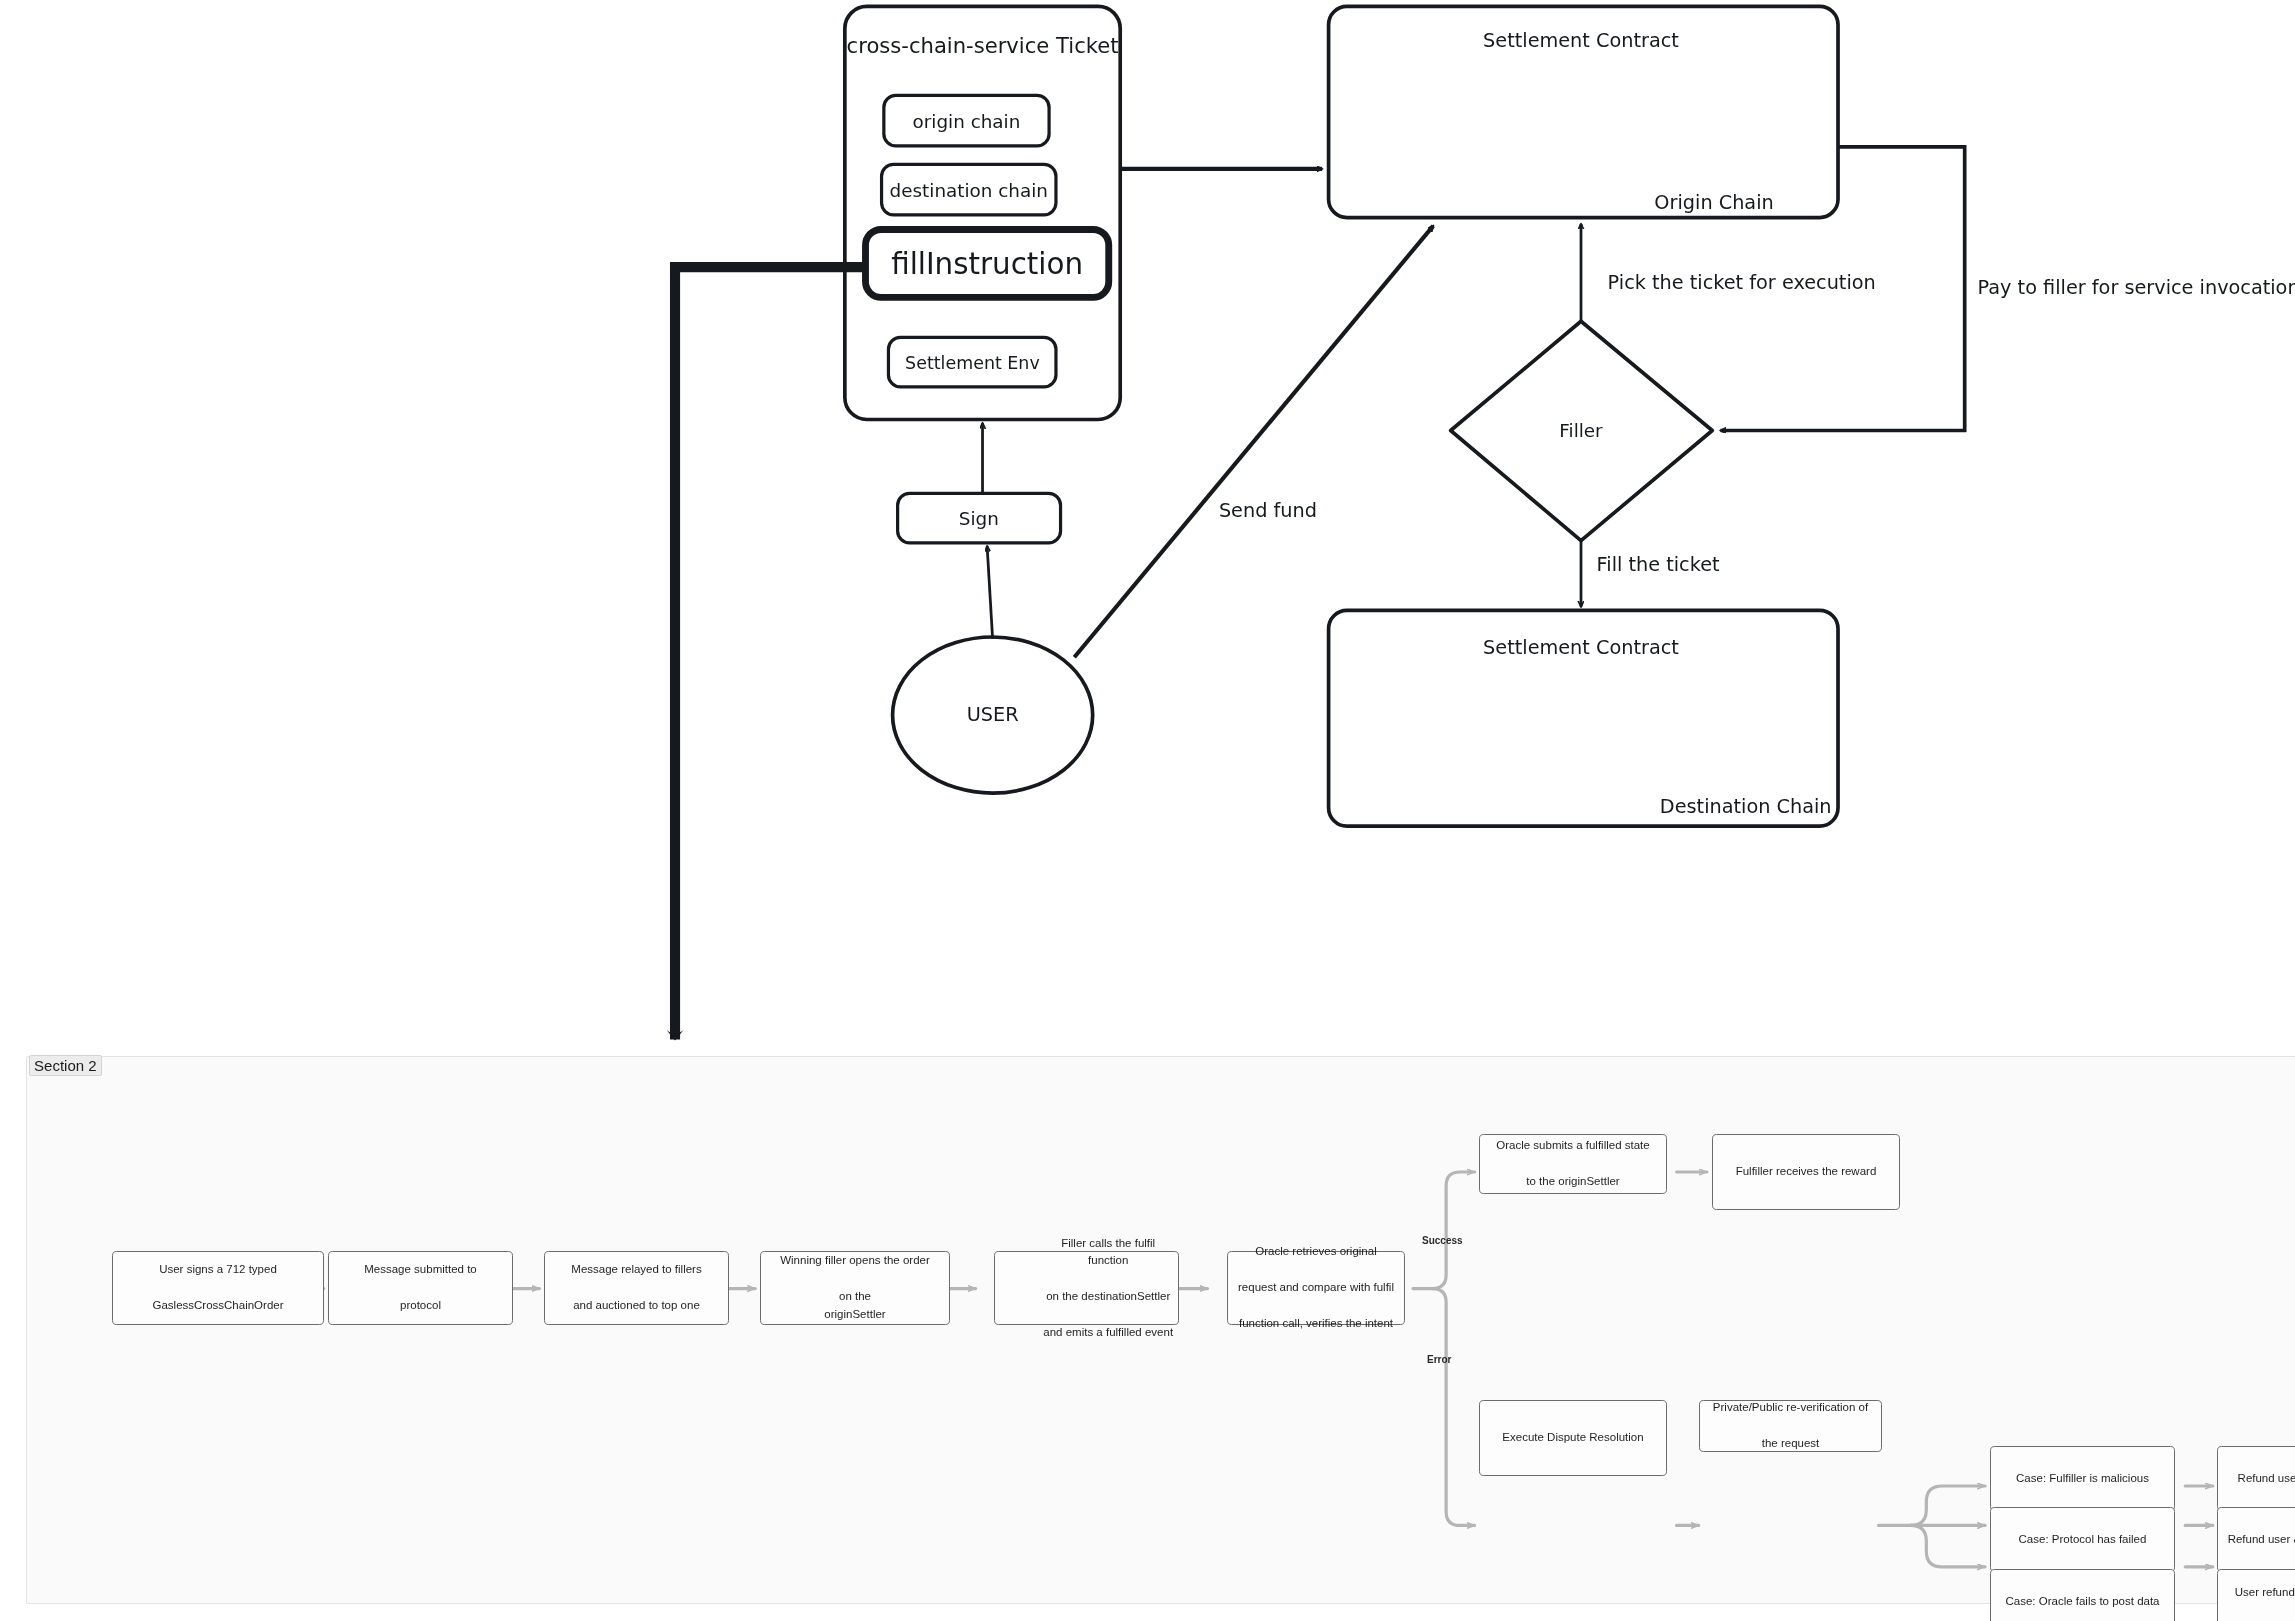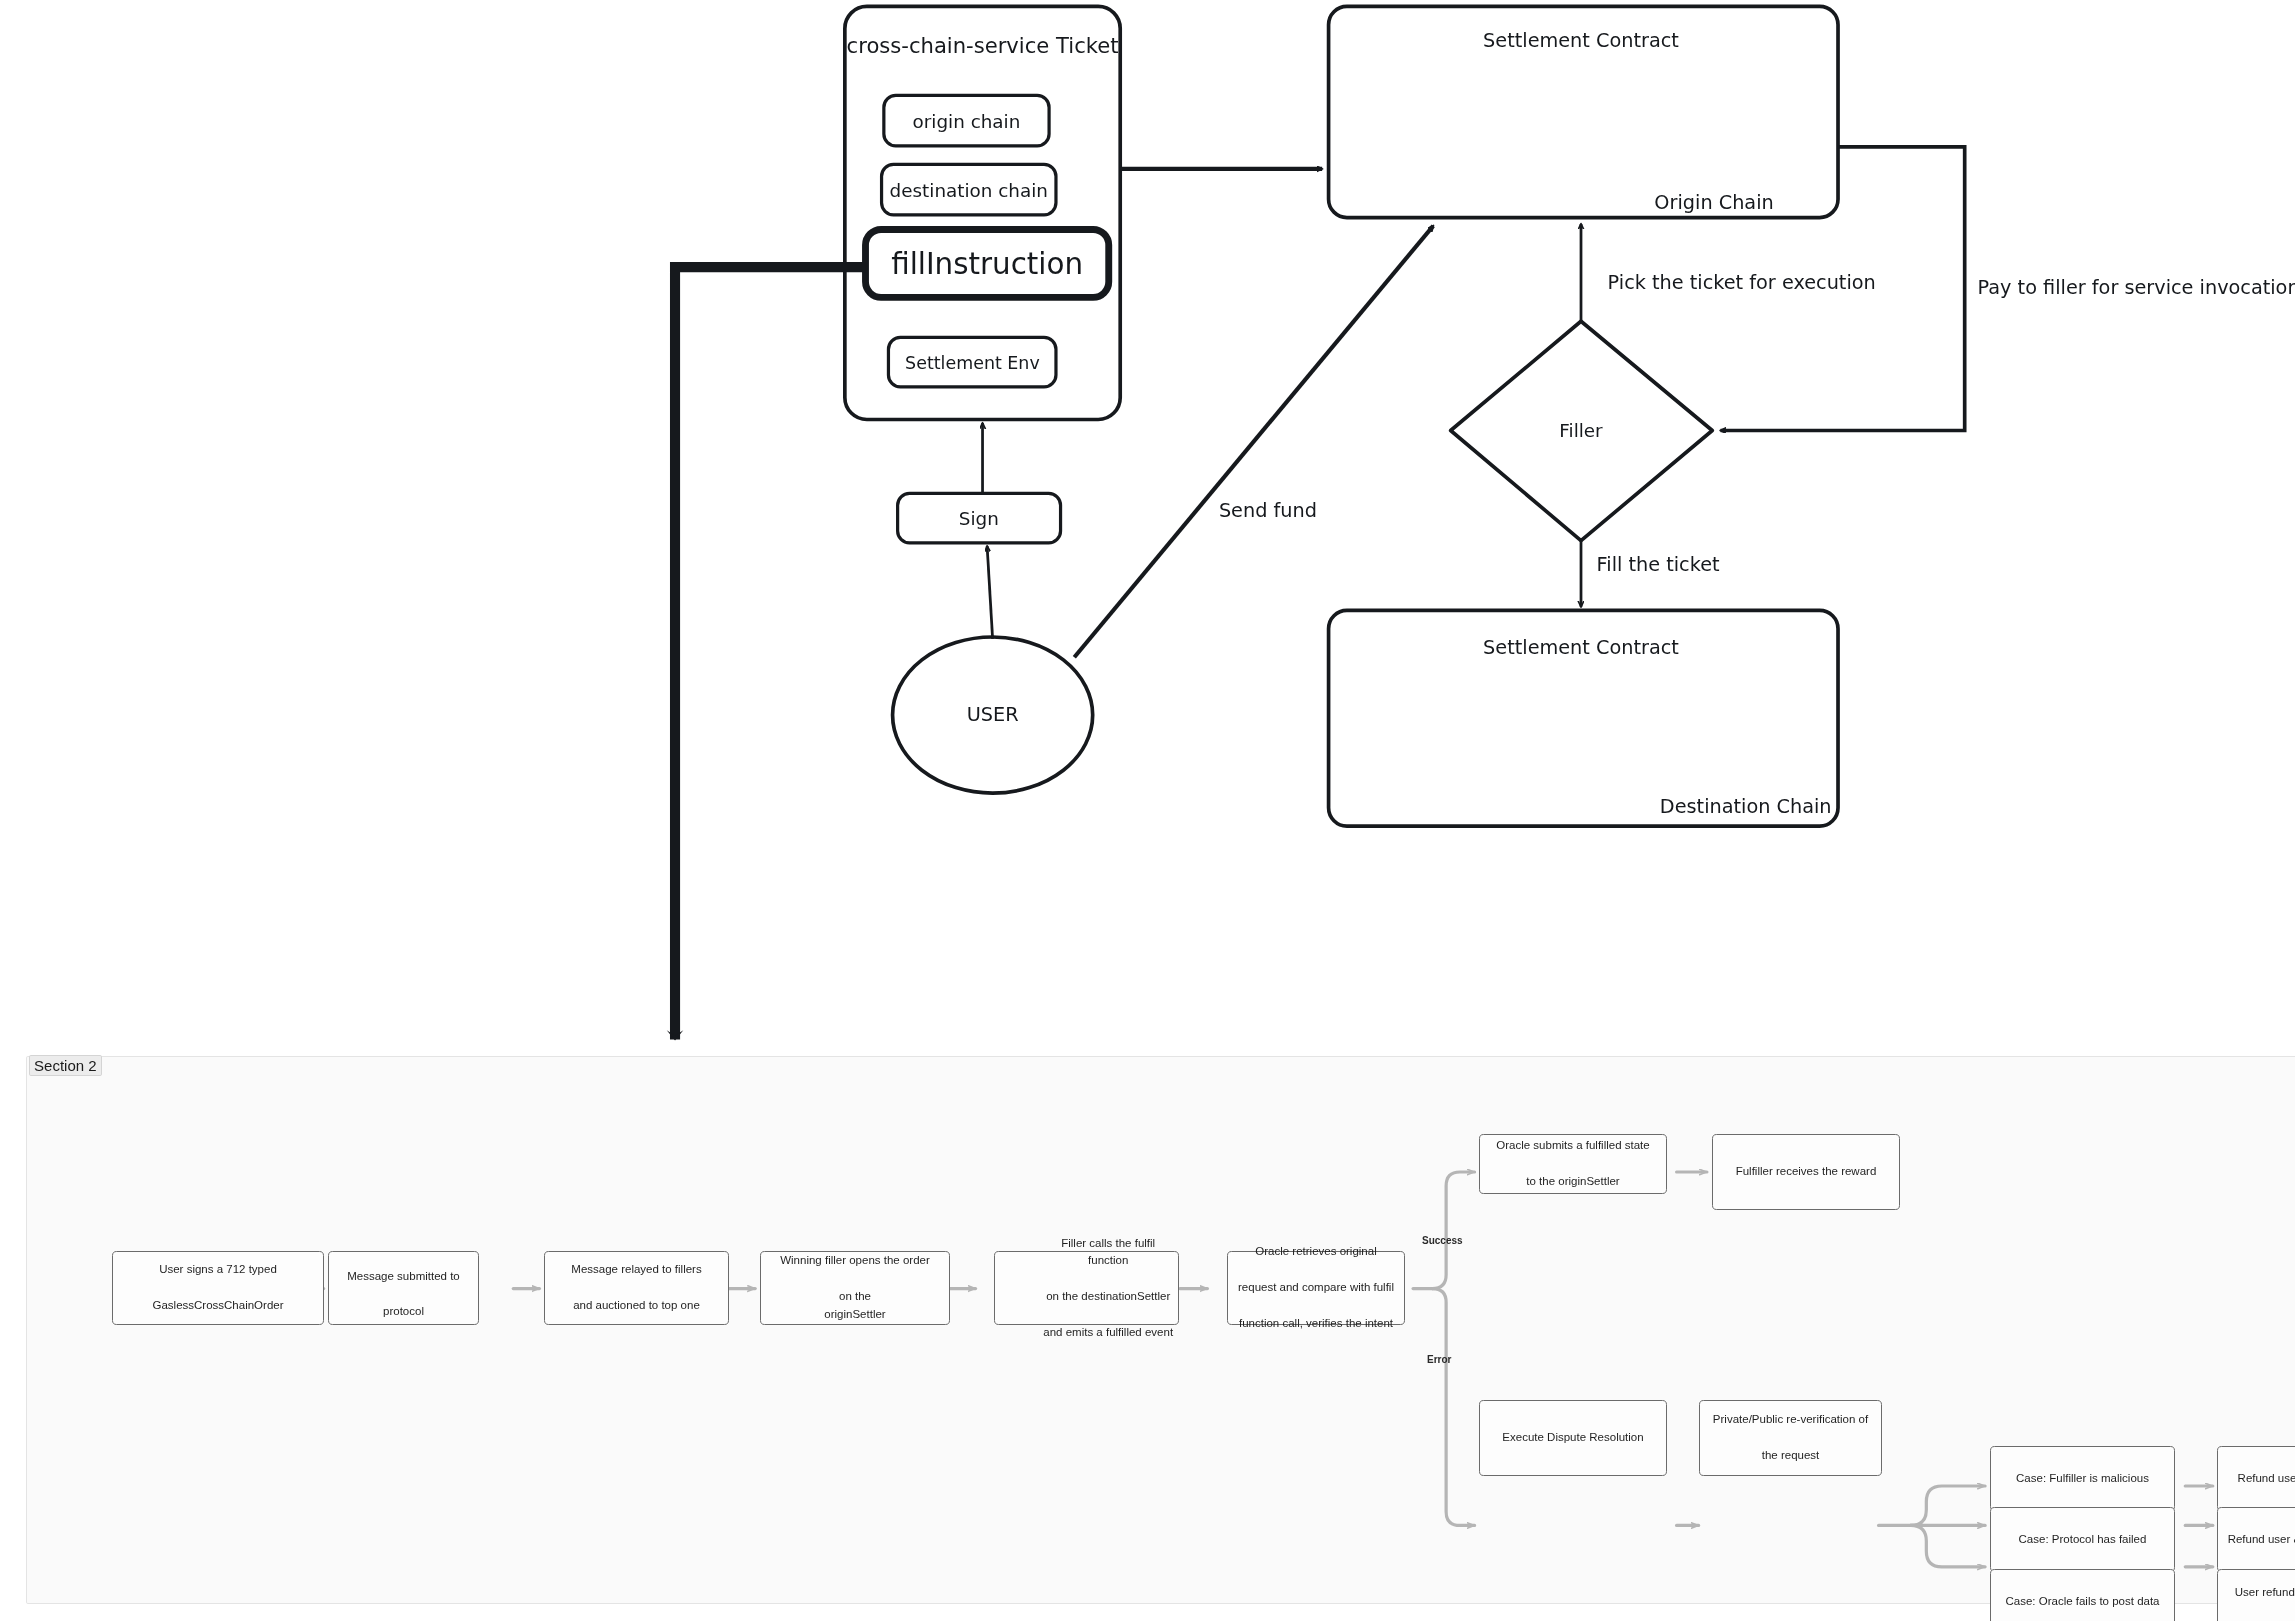--- a/index.html
+++ b/index.html
@@ -151,21 +151,21 @@
     <path d="M4760,1042 L4820,1042" marker-end="url(#g)"></path>
     <path d="M4760,1132 L4820,1132" marker-end="url(#g)"></path>
   </g>
 </svg>
 
 <div class="fbox" style="left:112px;top:1251px;width:212px;height:74px;">
   <span><span>User signs a 712 typed</span><br>
   <span class="mono">GaslessCrossChainOrder</span></span>
 </div>
 
-<div class="fbox" style="left:328px;top:1251px;width:151px;height:74px;align-items:flex-end;">
+<div class="fbox" style="left:328px;top:1251px;width:185px;height:74px;">
   <span><span>Message submitted to</span><br>
   <span>protocol</span></span>
 </div>
 
 <div class="fbox" style="left:544px;top:1251px;width:185px;height:74px;">
   <span><span>Message relayed to fillers</span><br>
   <span>and auctioned to top one</span></span>
 </div>
 
 <div class="fbox" style="left:760px;top:1251px;width:190px;height:74px;">
@@ -194,21 +194,21 @@
 </div>
 
 <div class="fbox" style="left:1712px;top:1134px;width:188px;height:76px;">
   <span>Fulfiller receives the reward</span>
 </div>
 
 <div class="fbox" style="left:1479px;top:1400px;width:188px;height:76px;">
   <span>Execute Dispute Resolution</span>
 </div>
 
-<div class="fbox" style="left:1699px;top:1400px;width:183px;height:76px;">
+<div class="fbox" style="left:1699px;top:1400px;width:183px;height:52px;">
   <span><span>Private/Public re-verification of</span><br>
   <span>the request</span></span>
 </div>
 
 <div class="fbox" style="left:1990px;top:1446px;width:185px;height:65px;">
   <span>Case: Fulfiller is malicious</span>
 </div>
 <div class="fbox" style="left:1990px;top:1507px;width:185px;height:65px;">
   <span>Case: Protocol has failed</span>
 </div>

